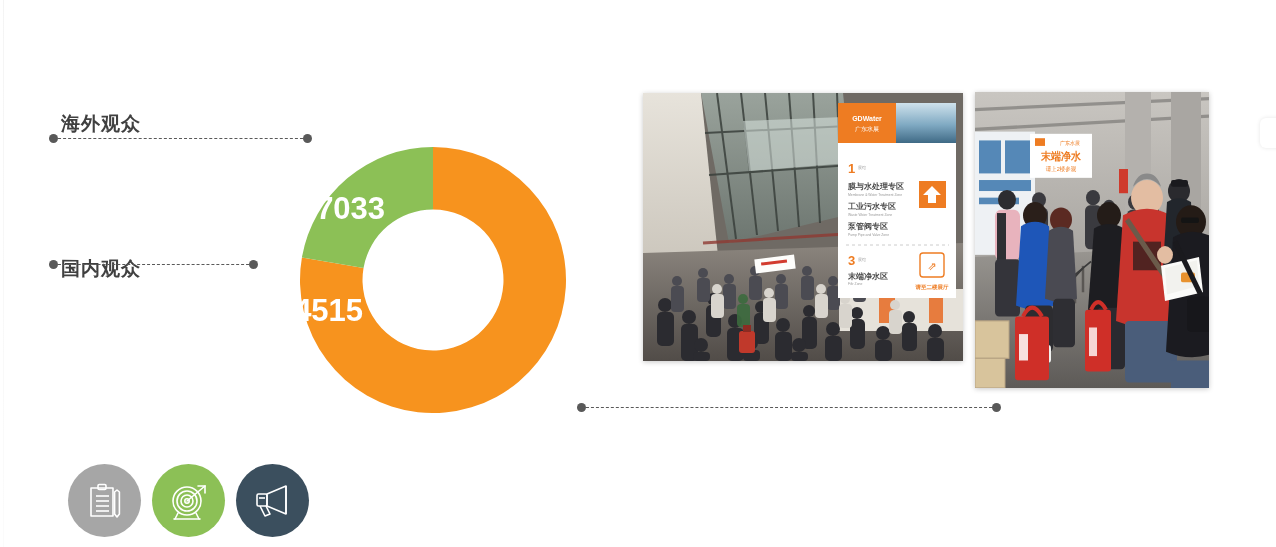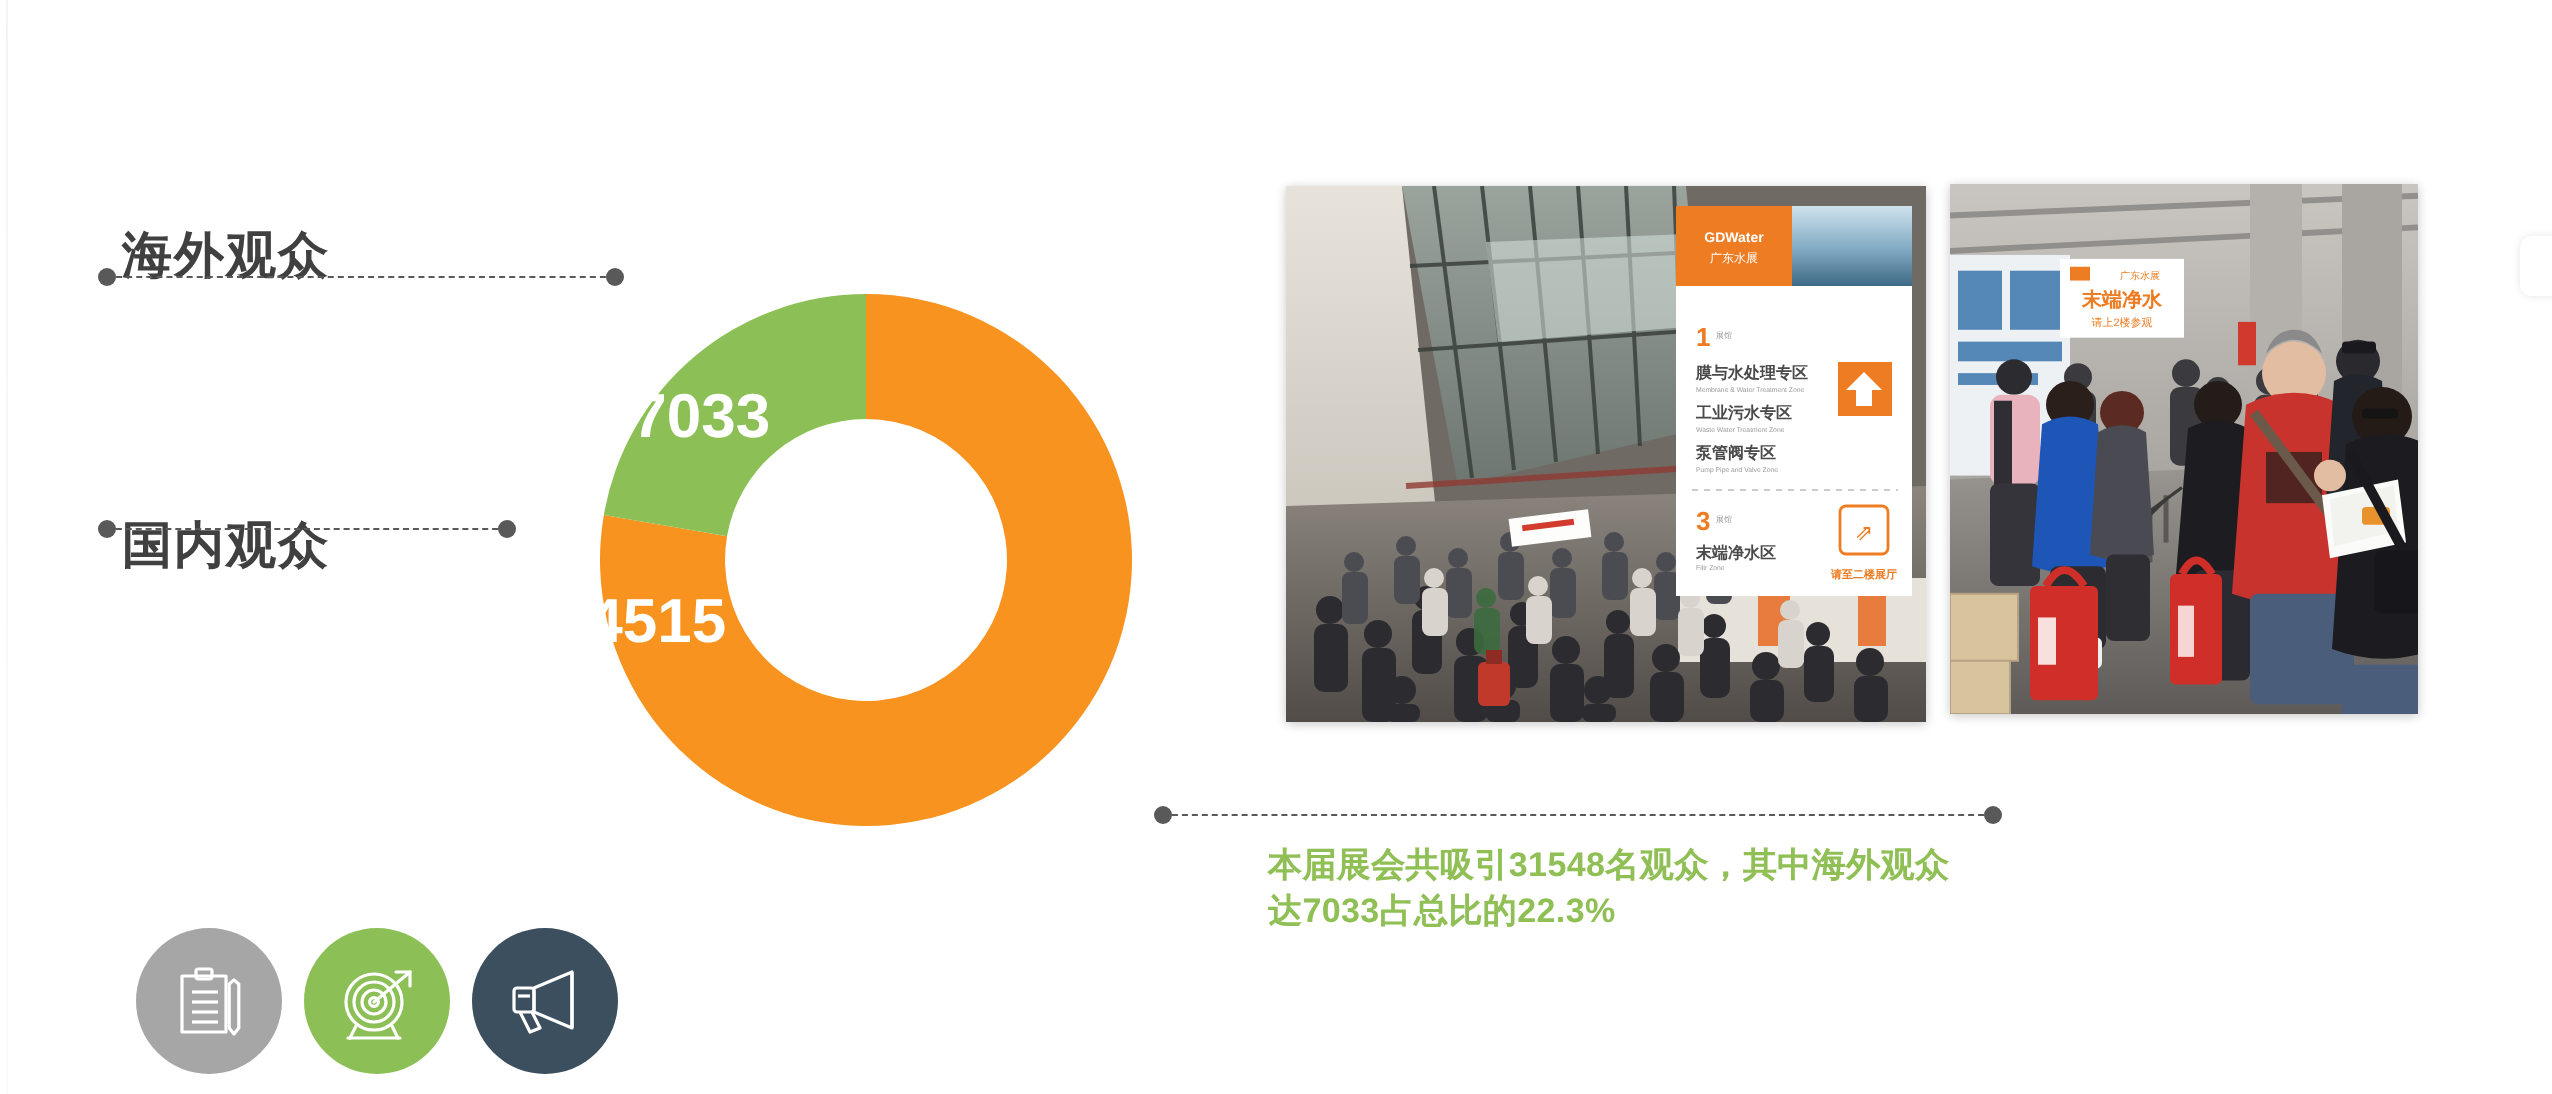--- a/index.html
+++ b/index.html
@@ -36,21 +36,21 @@
     width: 30px;
     height: 30px;
     border-radius: 6px;
     background: #ffffff;
     box-shadow: 0 0 4px rgba(0,0,0,0.10);
   }
 
   
   .legend-label {
     position: absolute;
-    font-size: 25px;
+    font-size: 19px;
     font-weight: bold;
     color: #404040;
     letter-spacing: 1px;
     white-space: nowrap;
   }
   .legend-label.overseas { left: 61px; top: 111px; }
   .legend-label.domestic { left: 61px; top: 236px; margin-top: 20px; }
 
   .leader {
     position: absolute;
@@ -99,21 +99,21 @@
   }
 
   
   .photo {
     position: absolute;
     background: #cfcfcf;
     box-shadow: 0 1px 5px rgba(0,0,0,0.22);
     overflow: hidden;
   }
   .photo-a { left: 643px; top: 93px; width: 320px; height: 268px; }
-  .photo-b { left: 975px; top: 92px; width: 234px; height: 265px; }
+  .photo-b { left: 975px; top: 92px; width: 234px; height: 296px; }
   .photo svg { display: block; width: 100%; height: 100%; }
 
   
   .caption-text {
     position: absolute;
     left: 634px;
     top: 421px;
     width: 400px;
     font-size: 17px;
     font-weight: bold;
@@ -447,21 +447,20 @@
       <path d="M 200 136 L 232 196" stroke="#1a1a1e" stroke-width="5" fill="none"></path>
       <rect x="212" y="186" width="30" height="32" rx="4" fill="#17171b"></rect>
     </svg>
   </div>
 
   <div class="leader caption">
     <div class="cap start"></div>
     <div class="dash"></div>
     <div class="cap end"></div>
   </div>
-  <div class="caption-text" style="color: rgb(143, 191, 85);">本届展会共吸引31548名观众，其中海外观众<br>达7033占总比的22.3%</div>
 
   <div class="badges">
 
     <div class="badge" id="badge-0" style="background: rgb(166, 166, 166);">
       <span>
         <svg width="40" height="40" viewBox="0 0 40 40" fill="none" stroke="#ffffff" stroke-width="1.6" stroke-linejoin="round">
           <rect x="6" y="7" width="22" height="28"></rect>
           <rect x="13" y="3.5" width="8" height="5" rx="1.2"></rect>
           <line x1="11" y1="15" x2="24" y2="15"></line>
           <line x1="11" y1="20" x2="24" y2="20"></line>

